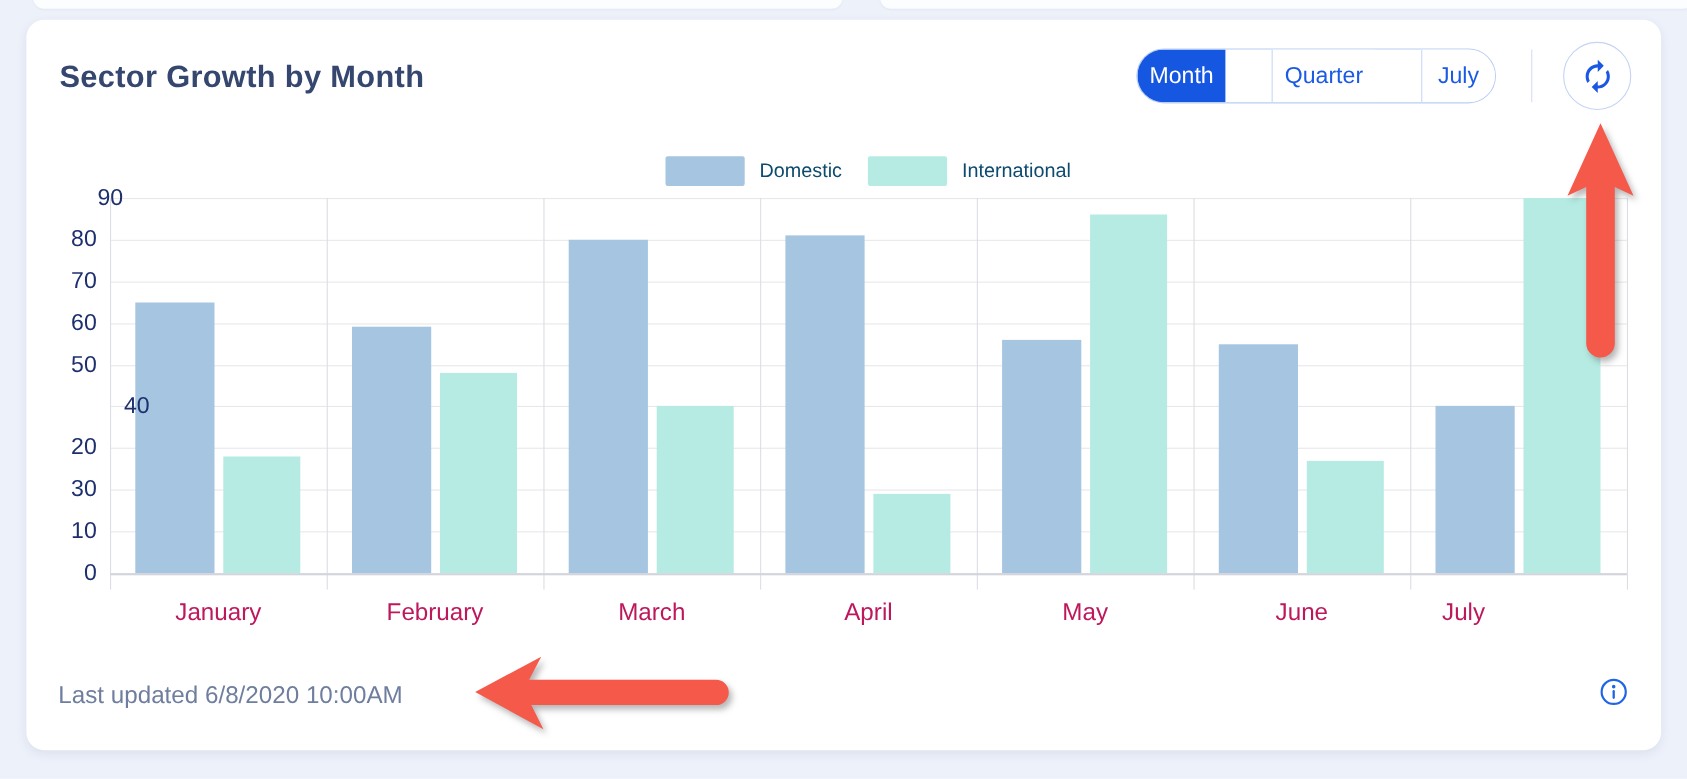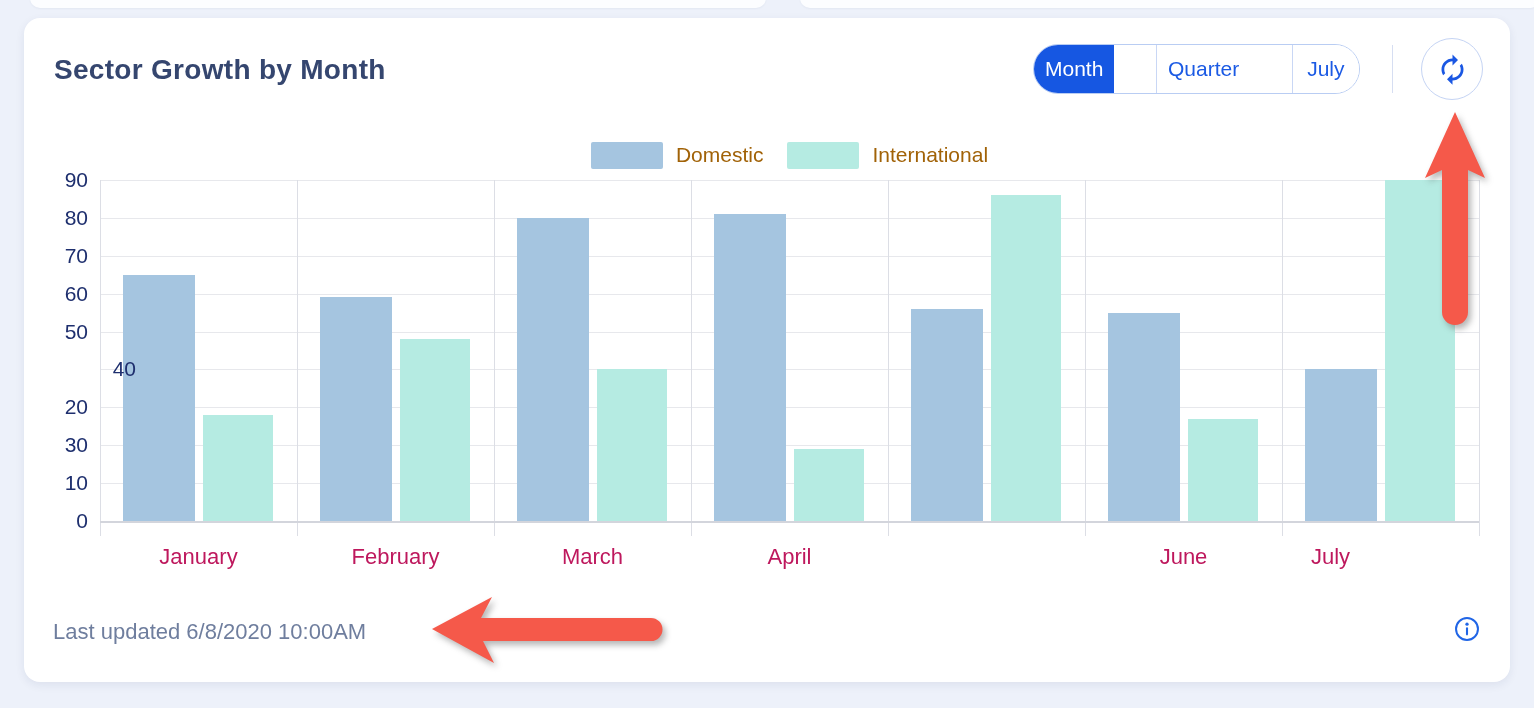--- a/index.html
+++ b/index.html
@@ -52,21 +52,21 @@
     display:flex; align-items:center; justify-content:center;
     cursor:pointer; box-sizing:border-box; padding:0;
   }
 
   .legend {
     position:absolute; left:76px; top:122px; width:1379px; height:30px;
     display:flex; justify-content:center; align-items:center; gap:24px;
   }
   .legend-item { display:flex; align-items:center; gap:13px; }
   .legend-swatch { width:72px; height:27px; border-radius:2px; }
-  .legend-label { font-size:21px; color:#a16207; }
+  .legend-label { font-size:18px; color:#0c4a6e; }
 
   .chart-area { position:absolute; left:0; top:162px; width:1486px; height:430px; }
   .y-tick-label {
     position:absolute; left:0; width:64px; text-align:right;
     font-size:21px; color:#1e2f6e;
   }
   .plot { position:absolute; left:76px; top:0; width:1379px; height:341px; }
   .hgrid { position:absolute; left:0; width:1379px; height:1px; background:#e7e8ec; }
   .vgrid { position:absolute; top:0; width:1px; height:356px; background:#dcdee5; }
   .baseline { position:absolute; left:0; top:341px; width:1379px; height:1.5px; background:#d3d5dc; }
@@ -156,33 +156,34 @@
         <div class="bar" style="left: 300px; width: 70px; top: 159.133px; height: 181.867px; background: rgb(181, 235, 226);"></div>
         <div class="bar" style="left: 497px; width: 70px; top: 189.444px; height: 151.556px; background: rgb(181, 235, 226);"></div>
         <div class="bar" style="left: 694px; width: 70px; top: 269.011px; height: 71.9889px; background: rgb(181, 235, 226);"></div>
         <div class="bar" style="left: 891px; width: 70px; top: 15.1556px; height: 325.844px; background: rgb(181, 235, 226);"></div>
         <div class="bar" style="left: 1088px; width: 70px; top: 238.7px; height: 102.3px; background: rgb(181, 235, 226);"></div>
         <div class="bar" style="left: 1285px; width: 70px; top: 0px; height: 341px; background: rgb(181, 235, 226);"></div>
         <div class="x-tick-label" style="left: 0px;">January</div>
         <div class="x-tick-label" style="left: 197px;">February</div>
         <div class="x-tick-label" style="left: 394px;">March</div>
         <div class="x-tick-label" style="left: 591px;">April</div>
+        <div class="x-tick-label" style="left: 788px;">May</div>
         <div class="x-tick-label" style="left: 985px;">June</div>
         <div class="x-tick-label" style="left: 1132px;">July</div>
       </div>
   <div class="y-tick-label" style="top: 329px;">0</div>
       <div class="y-tick-label" style="top: 291.111px;">10</div>
       <div class="y-tick-label" style="top: 253.222px;">30</div>
       <div class="y-tick-label" style="top: 215.333px;">20</div>
       <div class="y-tick-label" style="top: 177.444px; padding-left: 48px;">40</div>
       <div class="y-tick-label" style="top: 139.556px;">50</div>
       <div class="y-tick-label" style="top: 101.667px;">60</div>
       <div class="y-tick-label" style="top: 63.7778px;">70</div>
       <div class="y-tick-label" style="top: 25.8889px;">80</div>
-      <div class="y-tick-label" style="top: -12px;">90</div>
+      <div class="y-tick-label" style="top: -12px; padding-left: 24px;">90</div>
     </div>
 
   <div class="last-updated">Last updated 6/8/2020 10:00AM</div>
 
   <button class="info-btn">
     <span style="display:flex;">
       <svg viewBox="0 0 24 24" width="28" height="28" aria-hidden="true">
         <circle cx="12" cy="12" r="9.4" fill="none" stroke="#2065e6" stroke-width="1.7"></circle>
         <circle cx="12" cy="7.9" r="1.4" fill="#2065e6"></circle>
         <rect x="11.1" y="10.6" width="1.8" height="6.9" rx="0.9" fill="#2065e6"></rect>

